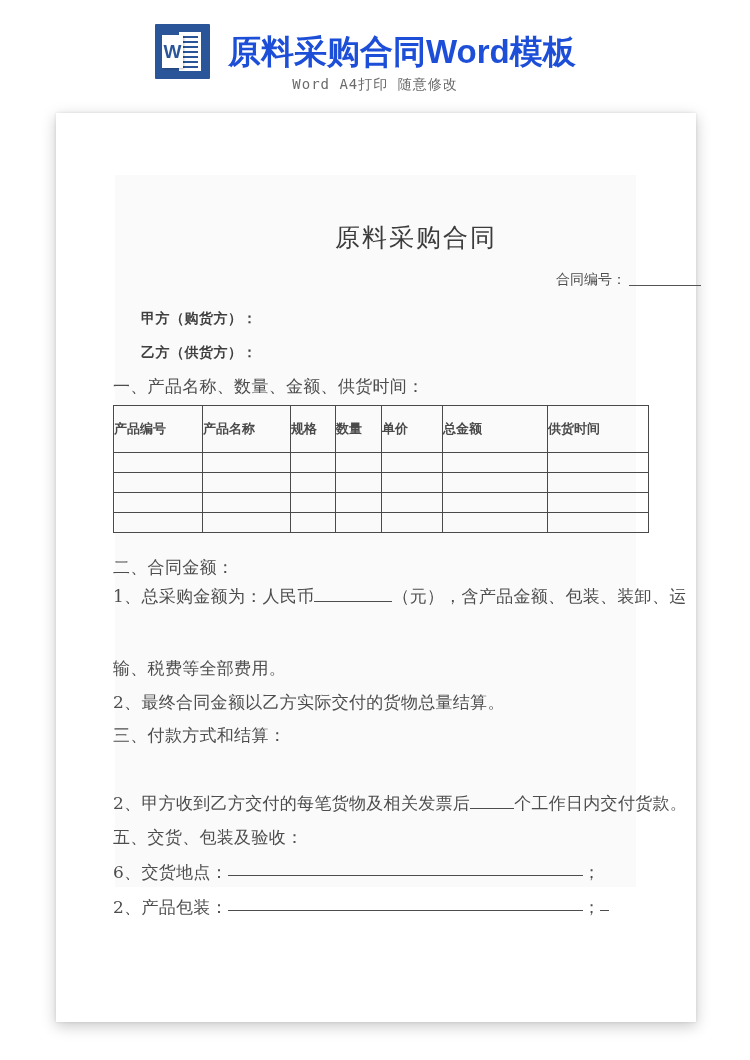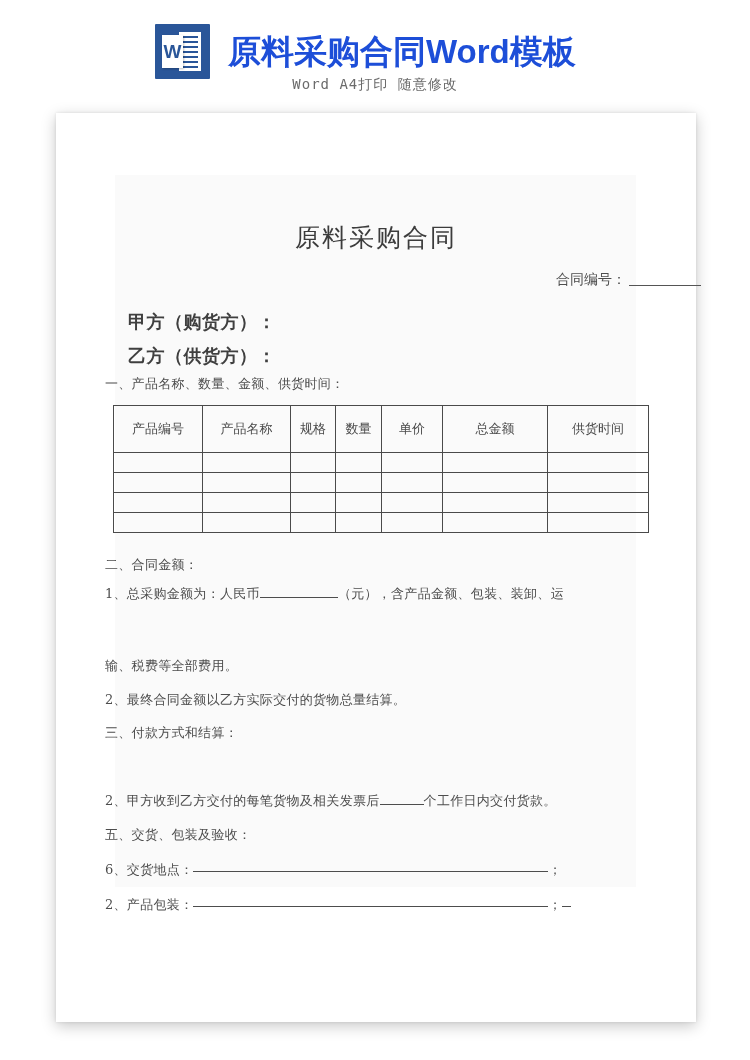--- a/index.html
+++ b/index.html
@@ -131,77 +131,78 @@
 
   .doc-title {
     position: absolute;
     left: 0;
     top: 108px;
     width: 640px;
     text-align: center;
     font-size: 25px;
     color: #3c3c3c;
     letter-spacing: 2px;
+    padding-left: 40px;
   }
 
   .contract-no {
     position: absolute;
     right: -5px;
     top: 158px;
     font-size: 14px;
     color: #4d4d4d;
     white-space: nowrap;
   }
   .contract-no .blank {
     display: inline-block;
     width: 72px;
     border-bottom: 1px solid #555;
     margin-left: 3px;
     vertical-align: -2px;
   }
 
   .party {
     position: absolute;
-    left: 72px;
-    font-size: 18px;
+    left: 85px;
+    font-size: 14px;
     font-weight: bold;
     color: #3f3f3f;
     letter-spacing: 0.5px;
     white-space: nowrap;
   }
   .party.p1 { top: 197px; }
   .party.p2 { top: 231px; }
 
   .sec-head, .para {
     position: absolute;
-    left: 49px;
-    font-size: 13px;
+    left: 57px;
+    font-size: 17px;
     color: #4d4d4d;
     white-space: nowrap;
     letter-spacing: 0.3px;
   }
 
   .s1      { top: 262px; }
 
   
   .tbl {
     position: absolute;
     left: 57px;
     top: 292px;
     width: 528px;
     border-collapse: collapse;
     table-layout: fixed;
   }
   .tbl td {
     border: 1px solid #4a4a4a;
     font-size: 13px;
     color: #4a4a4a;
-    text-align: center;
     height: 19px;
     padding: 0;
+    font-weight: bold;
   }
   .tbl tr.hdr td {
     height: 46px;
     vertical-align: middle;
   }
   .c1 { width: 88px; }
   .c2 { width: 87px; }
   .c3 { width: 44px; }
   .c4 { width: 45px; }
   .c5 { width: 60px; }

